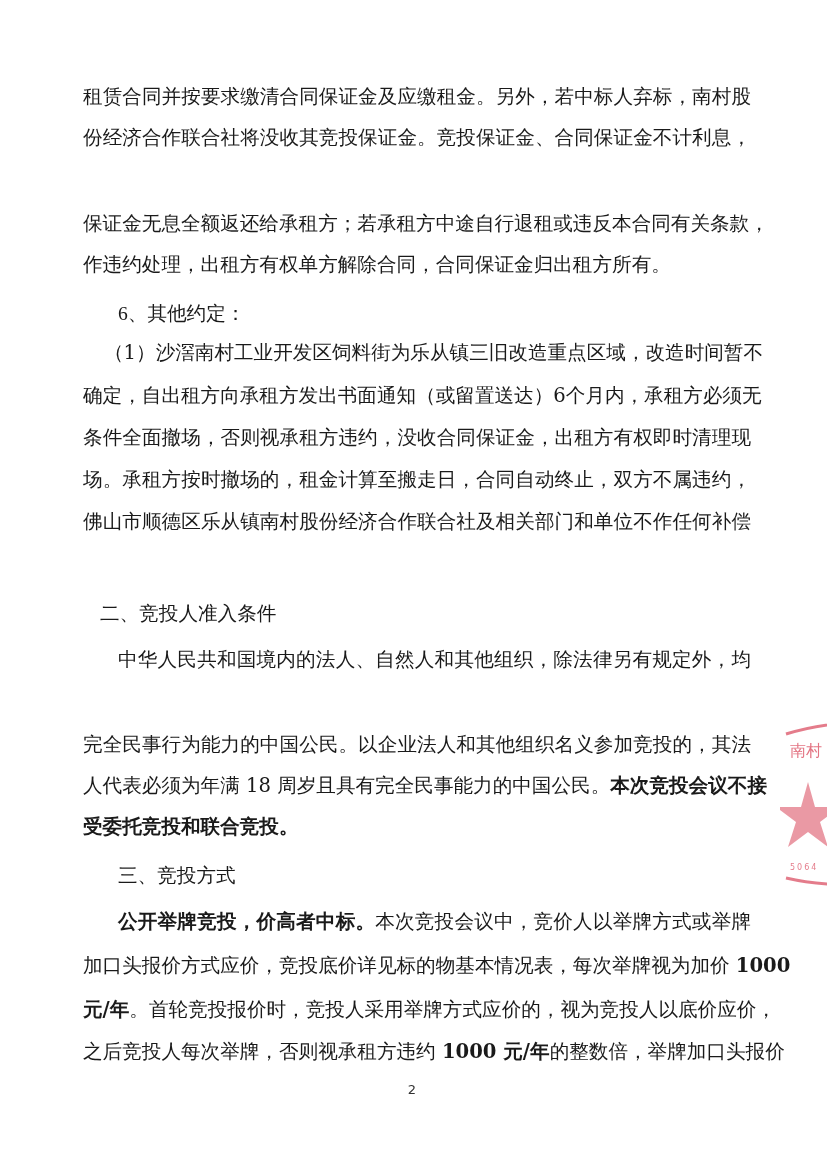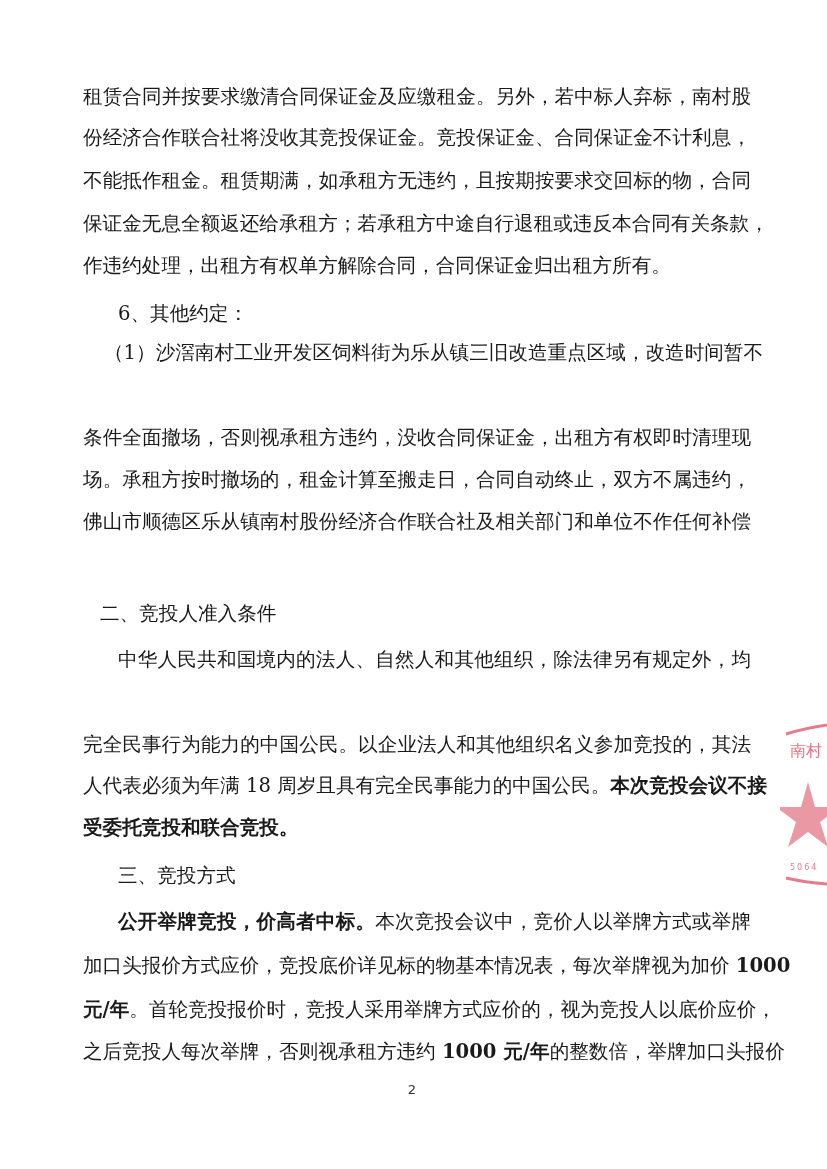--- a/index.html
+++ b/index.html
@@ -2,42 +2,42 @@
 <html><head>
 <meta charset="utf-8">
 <style>
   html, body { margin:0; padding:0; }
   body { width:827px; height:1169px; background:#ffffff; position:relative; overflow:hidden;
          font-family:"DejaVu Serif", "Liberation Serif", serif; color:#1a1a1a; }
   .page { position:absolute; left:0; top:0; width:661px; height:1169px; }
   .line { position:absolute; left:83px; width:668px; height:30px; line-height:30px;
           font-size:19.6px; white-space:nowrap; text-align:justify; text-align-last:justify;
           letter-spacing:0; }
-  .line.last { text-align-last:left; }
-  .line.indent { left:118px; width:633px; }
+  .line.last { text-align-last:left;font-family:Liberation Mono, monospace; }
+  .line.indent { left:118px; width:633px;font-family:Liberation Serif, serif; }
   .line.indent-small { left:104px; width:647px; }
   .line.heading { text-align-last:left; }
   .b { font-weight:bold; }
   .pagenum { position:absolute; left:404px; top:1082px; width:16px; text-align:center;
              font-size:13px; font-family:"DejaVu Sans", sans-serif; color:#333; }
   .stamp { position:absolute; left:780px; top:712px; width:110px; height:180px; }
 </style>
 </head>
 <body>
 
 <div class="page">
 
   <div class="line" style="top:82px">租赁合同并按要求缴清合同保证金及应缴租金。另外，若中标人弃标，南村股</div>
   <div class="line" style="top:123px">份经济合作联合社将没收其竞投保证金。竞投保证金、合同保证金不计利息，</div>
-  <div class="line" style="top:166px">不能抵作租金。租赁期满，如承租方无违约，且按期按要求交回标的物，合同</div>
   <div class="line" style="top:209px">保证金无息全额返还给承租方；若承租方中途自行退租或违反本合同有关条款，</div>
   <div class="line last" style="top:251px">作违约处理，出租方有权单方解除合同，合同保证金归出租方所有。</div>
 
   <div class="line heading indent" style="top:299px">6、其他约定：</div>
   <div class="line indent-small" style="top:338px">（1）沙滘南村工业开发区饲料街为乐从镇三旧改造重点区域，改造时间暂不</div>
+  <div class="line" style="top:381px">确定，自出租方向承租方发出书面通知（或留置送达）6个月内，承租方必须无</div>
   <div class="line" style="top:423px">条件全面撤场，否则视承租方违约，没收合同保证金，出租方有权即时清理现</div>
   <div class="line" style="top:465px">场。承租方按时撤场的，租金计算至搬走日，合同自动终止，双方不属违约，</div>
   <div class="line" style="top:507px">佛山市顺德区乐从镇南村股份经济合作联合社及相关部门和单位不作任何补偿</div>
 
   <div class="line heading" style="top:599px; left:100px;">二、竞投人准入条件</div>
   <div class="line indent" style="top:645px">中华人民共和国境内的法人、自然人和其他组织，除法律另有规定外，均</div>
   <div class="line" style="top:730px">完全民事行为能力的中国公民。以企业法人和其他组织名义参加竞投的，其法</div>
   <div class="line" style="top:771px"><span>人代表必须为年满 18 周岁且具有完全民事能力的中国公民。</span><span class="b">本次竞投会议不接</span></div>
   <div class="line last b" style="top:813px">受委托竞投和联合竞投。</div>
 

